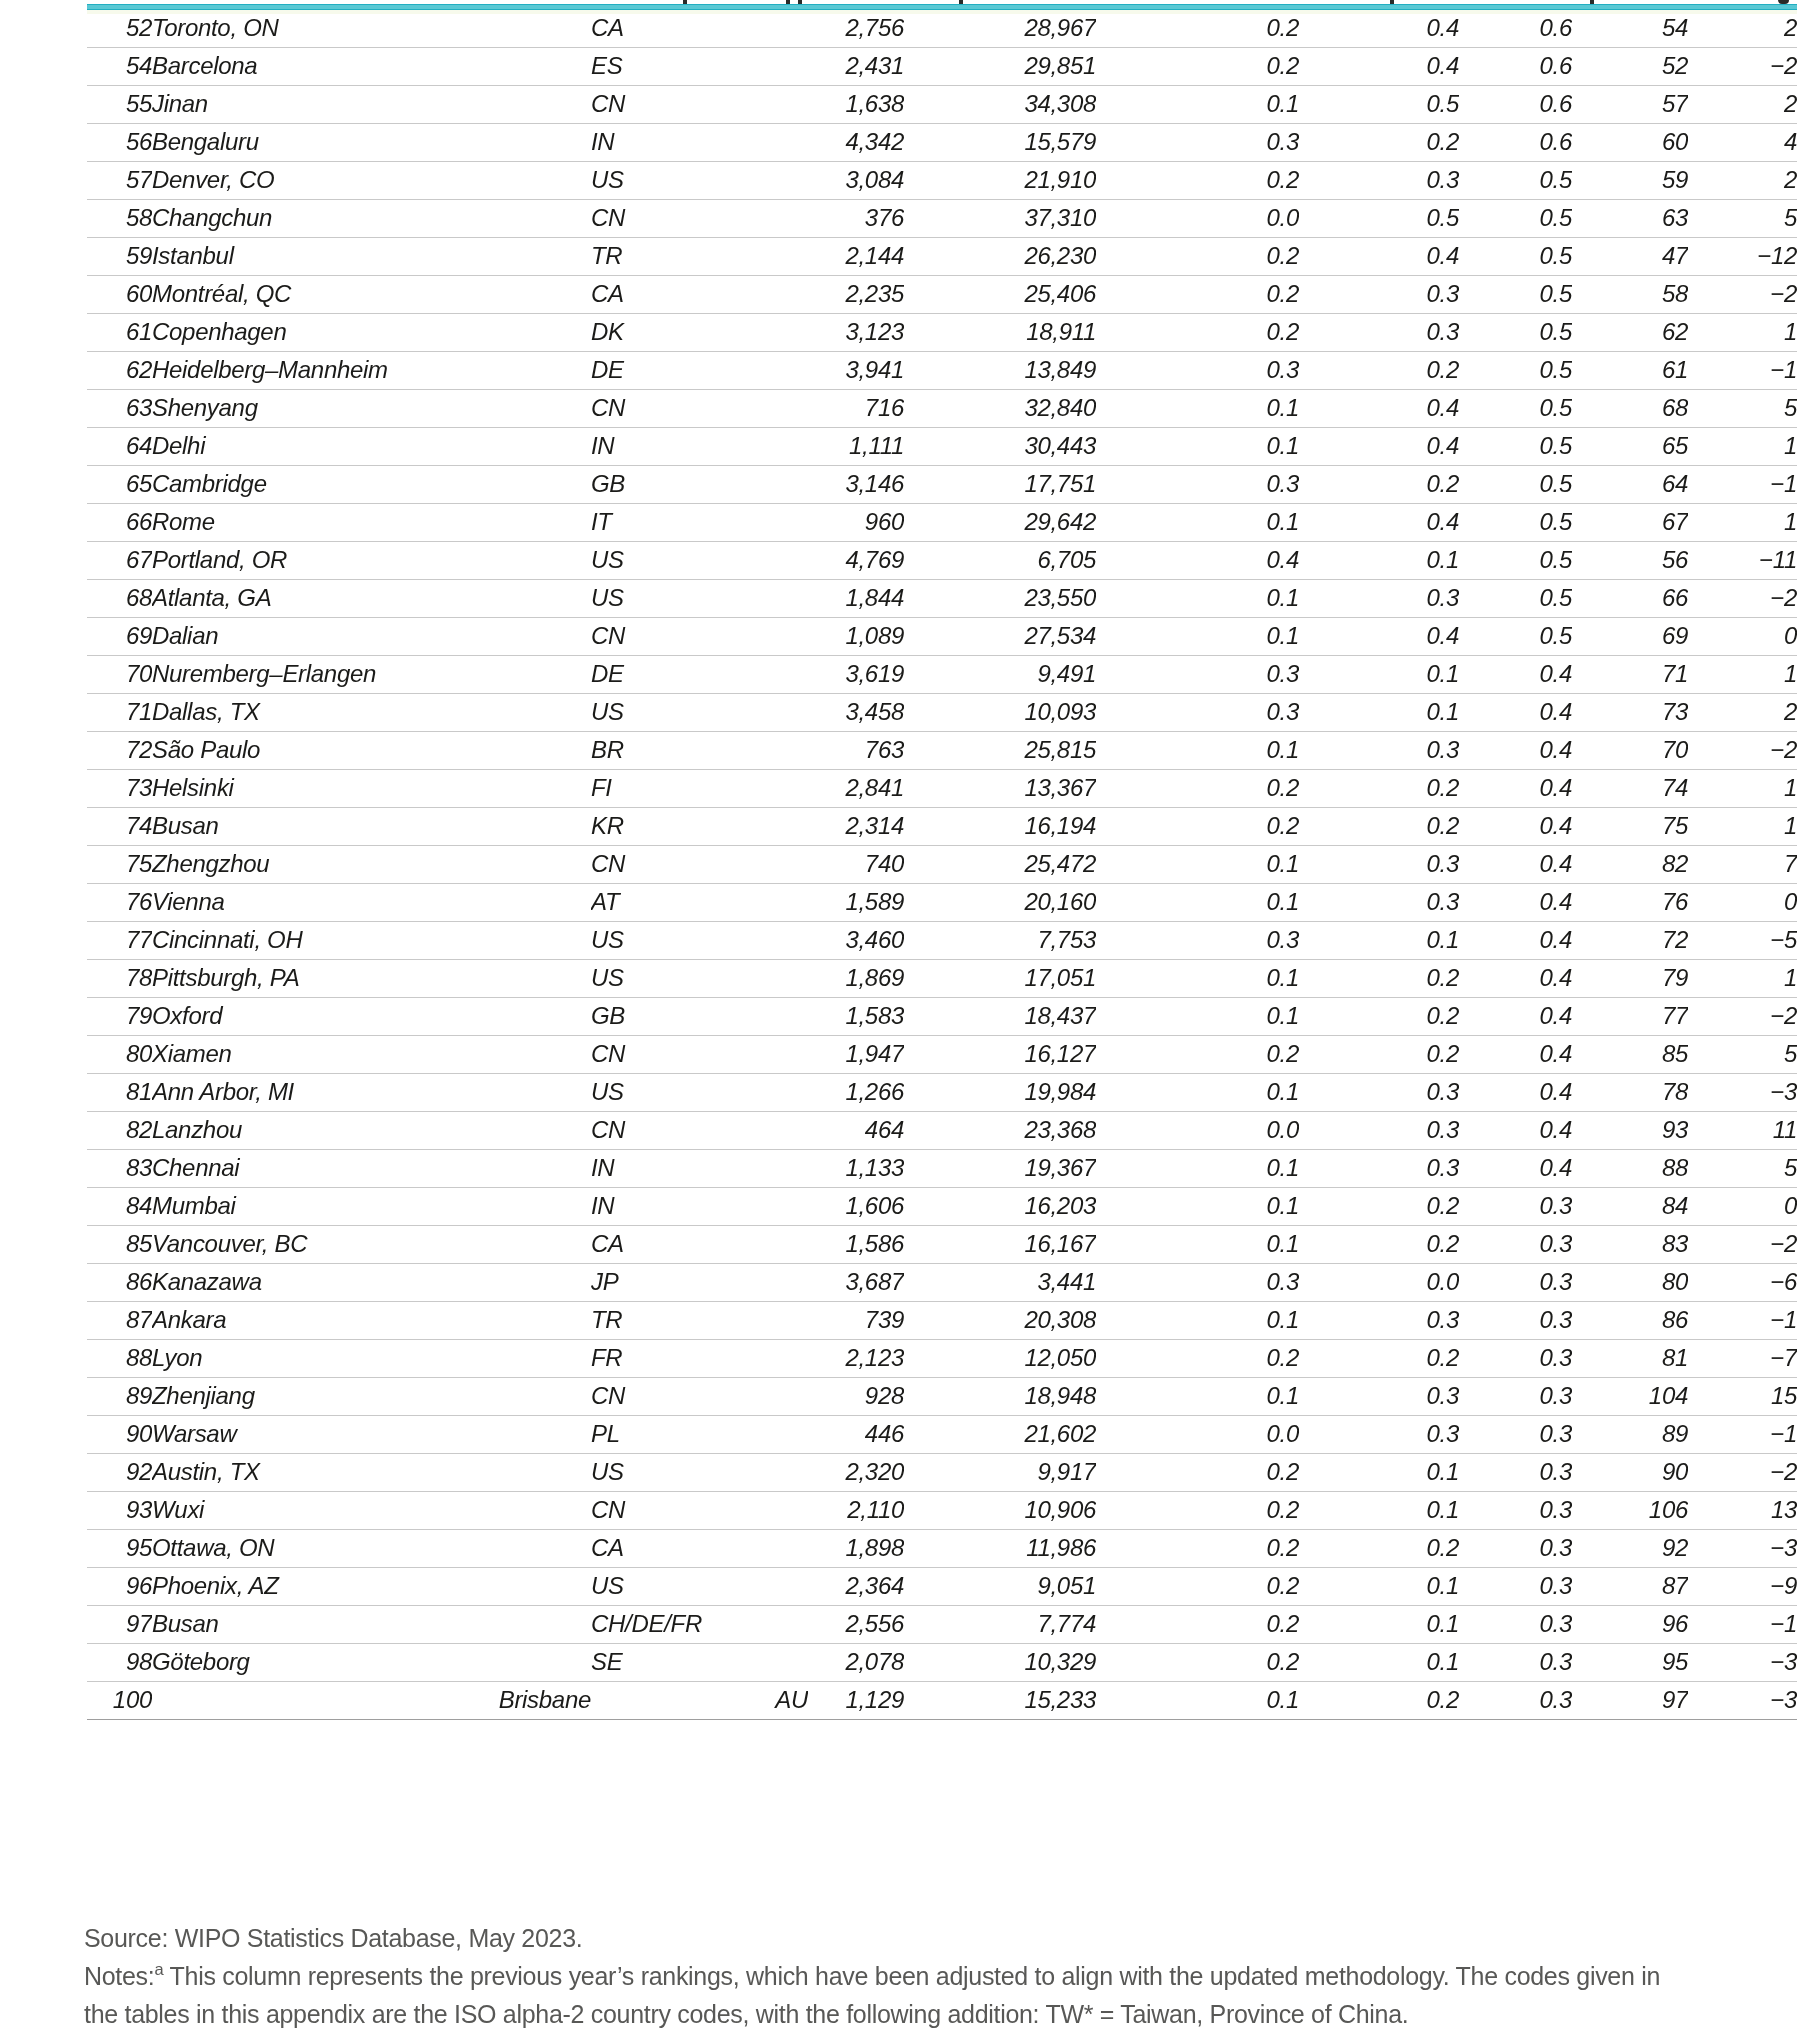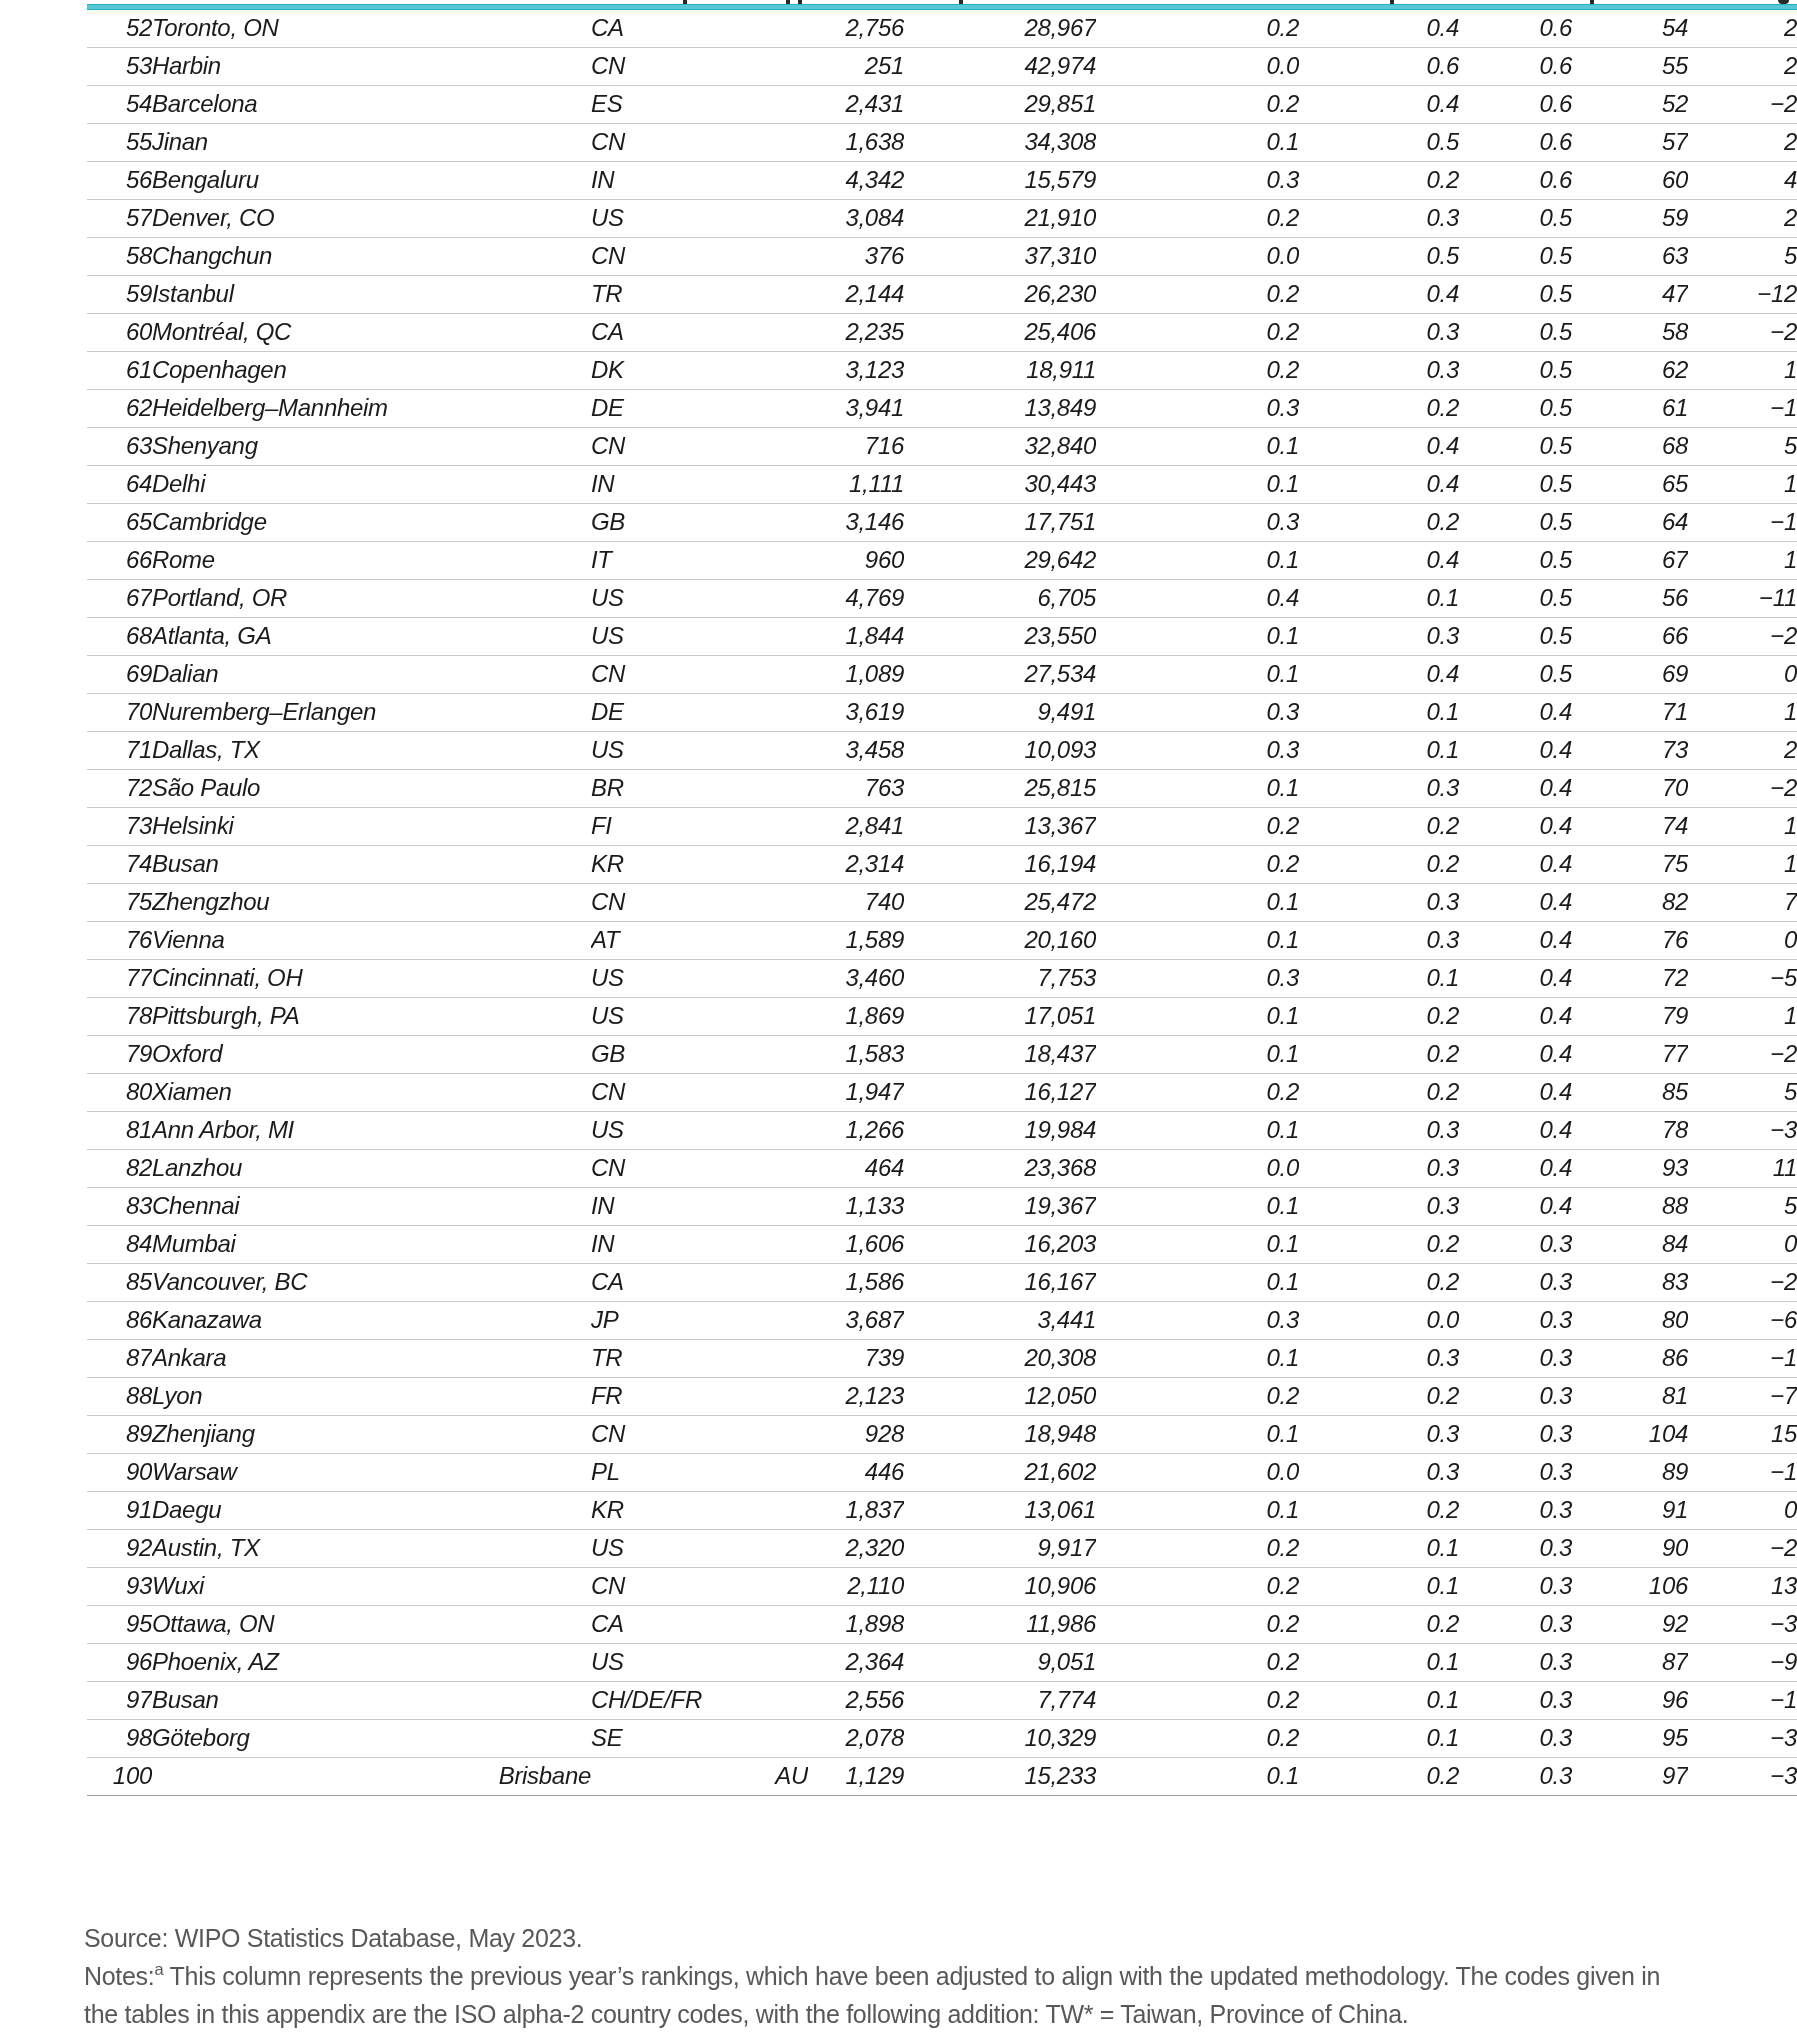--- a/index.html
+++ b/index.html
@@ -145,32 +145,20 @@
             <td class="c-country">CA</td>
             <td class="c-num">2,756</td>
             <td class="c-num">28,967</td>
             <td class="c-num">0.2</td>
             <td class="c-num">0.4</td>
             <td class="c-num">0.6</td>
             <td class="c-num">54</td>
             <td class="c-num">2</td>
           </tr>
           <tr>
-            <td class="c-rank">53</td>
-            <td class="c-city">Harbin</td>
-            <td class="c-country">CN</td>
-            <td class="c-num">251</td>
-            <td class="c-num">42,974</td>
-            <td class="c-num">0.0</td>
-            <td class="c-num">0.6</td>
-            <td class="c-num">0.6</td>
-            <td class="c-num">55</td>
-            <td class="c-num">2</td>
-          </tr>
-          <tr>
             <td class="c-rank">54</td>
             <td class="c-city">Barcelona</td>
             <td class="c-country">ES</td>
             <td class="c-num">2,431</td>
             <td class="c-num">29,851</td>
             <td class="c-num">0.2</td>
             <td class="c-num">0.4</td>
             <td class="c-num">0.6</td>
             <td class="c-num">52</td>
             <td class="c-num">−2</td>
@@ -601,32 +589,20 @@
             <td class="c-country">PL</td>
             <td class="c-num">446</td>
             <td class="c-num">21,602</td>
             <td class="c-num">0.0</td>
             <td class="c-num">0.3</td>
             <td class="c-num">0.3</td>
             <td class="c-num">89</td>
             <td class="c-num">−1</td>
           </tr>
           <tr>
-            <td class="c-rank">91</td>
-            <td class="c-city">Daegu</td>
-            <td class="c-country">KR</td>
-            <td class="c-num">1,837</td>
-            <td class="c-num">13,061</td>
-            <td class="c-num">0.1</td>
-            <td class="c-num">0.2</td>
-            <td class="c-num">0.3</td>
-            <td class="c-num">91</td>
-            <td class="c-num">0</td>
-          </tr>
-          <tr>
             <td class="c-rank">92</td>
             <td class="c-city">Austin, TX</td>
             <td class="c-country">US</td>
             <td class="c-num">2,320</td>
             <td class="c-num">9,917</td>
             <td class="c-num">0.2</td>
             <td class="c-num">0.1</td>
             <td class="c-num">0.3</td>
             <td class="c-num">90</td>
             <td class="c-num">−2</td>

